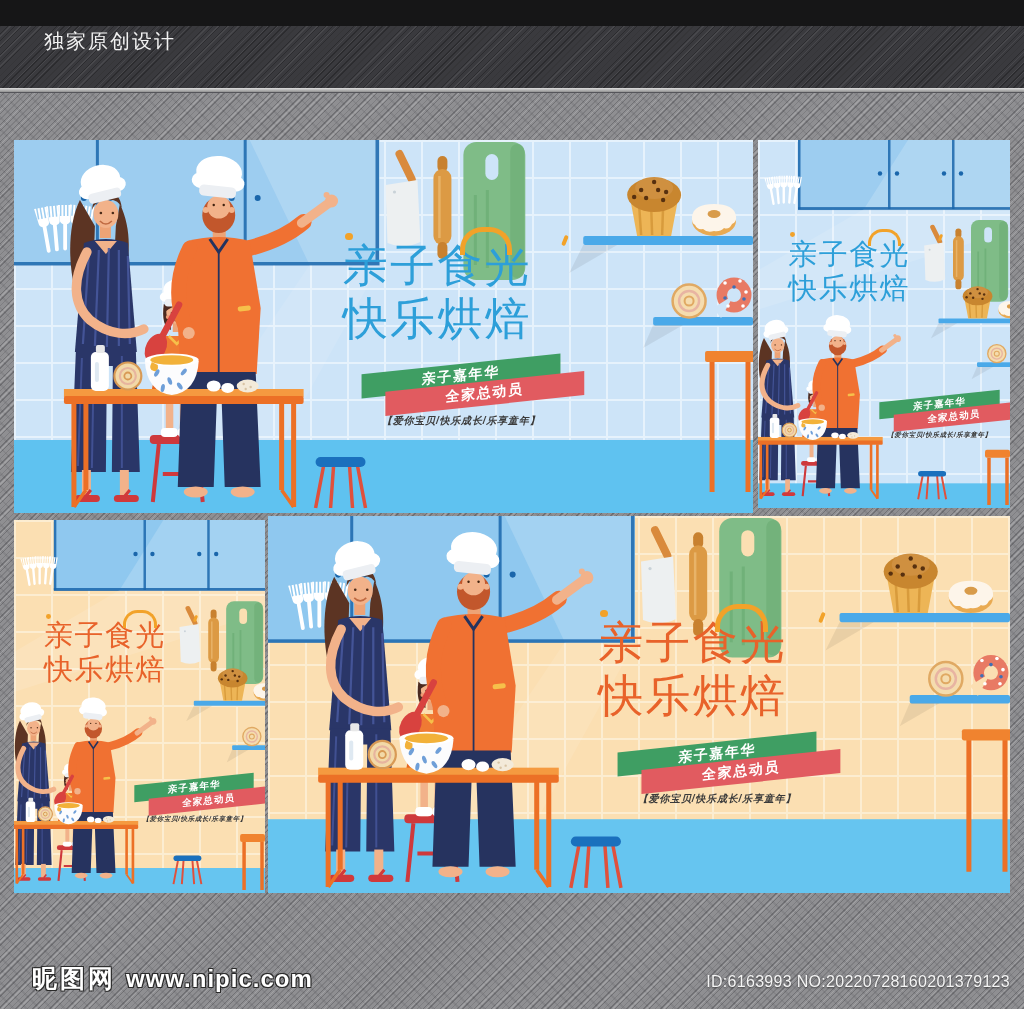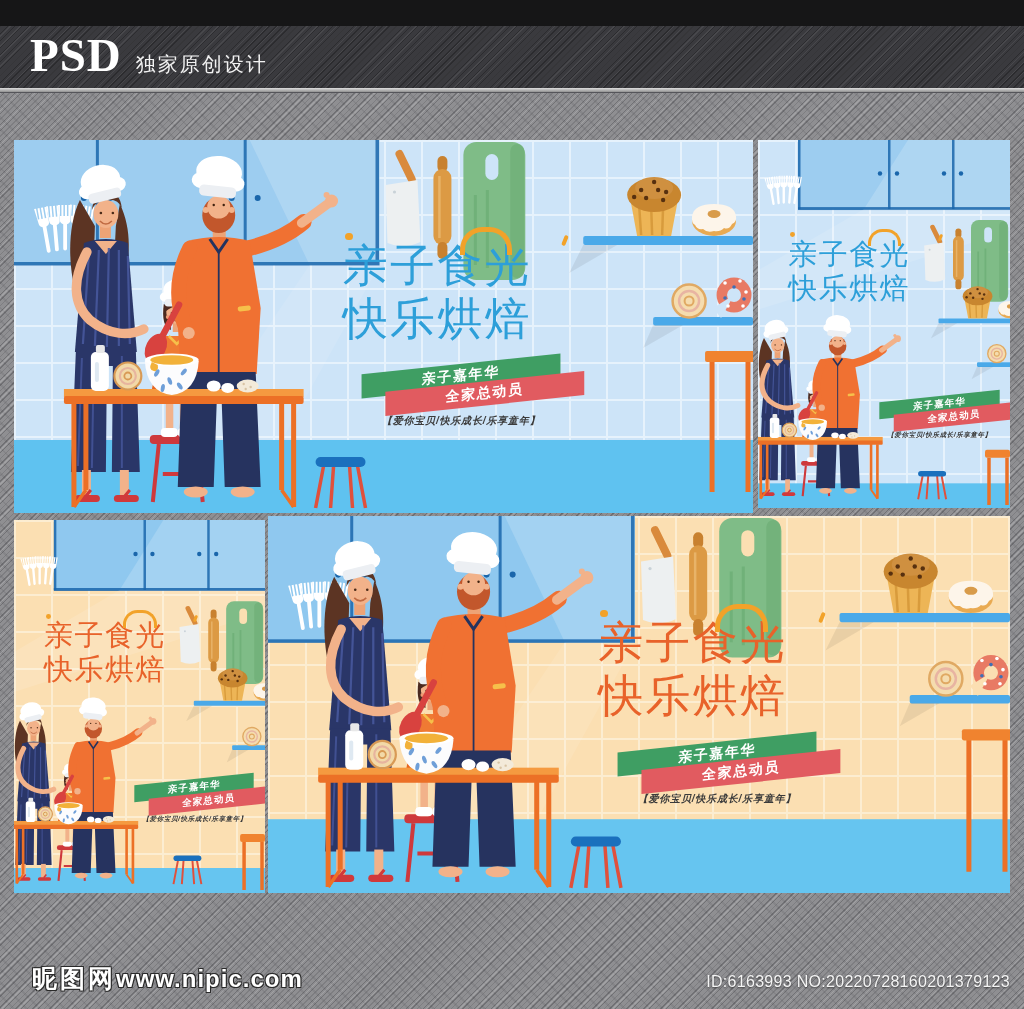--- a/index.html
+++ b/index.html
@@ -45,21 +45,21 @@
   .tagline{margin-top:.55em;color:#3b3b3b;font-weight:bold;font-size:var(--tag-size);letter-spacing:.08em;white-space:nowrap;font-style:italic;}
   .wide{--title-size:45px;--ribbon-size:14px;--tag-size:10px;}
   .tall{--title-size:29px;--ribbon-size:9.5px;--tag-size:6.6px;}
   .wide .title-block{left:44.5%;top:27%;width:31%;}
   .wide .ribbon-block{left:47%;top:60%;width:27%;}
   .tall .title-block{left:12%;top:26.5%;width:62%;}
   .tall .ribbon-block{left:48%;top:69.5%;width:48%;}
   .ftr-left{position:absolute;left:32px;bottom:14px;display:flex;align-items:center;color:#ffffff;
             font-weight:bold;text-shadow:1px 1px 0 #2a2a2a,-1px 1px 0 #2a2a2a,1px -1px 0 #2a2a2a,-1px -1px 0 #2a2a2a;}
   .ftr-logo{font-size:25px;letter-spacing:3px;}
-  .ftr-url{font-size:24px;letter-spacing:1px;}
+  .ftr-url{font-size:24px;margin-left:10px;letter-spacing:1px;}
   .ftr-right{position:absolute;right:14px;bottom:18px;font-size:16px;color:#f5f5f5;
              text-shadow:0 1px 2px rgba(40,40,40,.8);letter-spacing:.3px;}
   .defs-holder{position:absolute;width:0;height:0;overflow:hidden;}
 </style>
 </head>
 <body>
 
 <svg class="defs-holder" aria-hidden="true">
   <defs>
     <g id="g-forks" fill="#ffffff">
@@ -253,21 +253,20 @@
           <ellipse cx="166" cy="246" rx="2" ry="4" transform="rotate(-35 166 246)"></ellipse>
         </g>
       </g>
     </g>
   </defs>
 </svg>
 
 <div class="hdr-topband"></div>
 <div class="hdr">
   <div class="hdr-inner">
-    <span class="psd-logo">PSD</span>
     <span class="psd-sub">独家原创设计</span>
   </div>
 </div>
 <div class="hdr-line"></div>
 
 <div class="poster wide blue" data-index="0" style="--wall: #cde4f8; --grid: #e6f2fc; --cab: #9dcdf0; --cabline: #1a66ab; --floor: #5fc2f0; --shelf: #4aa9e9; --title: #2d9fd9; --accent: #f2a229;">
   <svg class="scene" viewBox="0 0 740 373" preserveAspectRatio="none">
     <g>
       <rect x="0" y="0" width="366" height="125" style="fill:var(--cab)"></rect>
       <polygon points="236,0 366,0 366,125 296,125" fill="#ffffff" opacity="0.18"></polygon>

